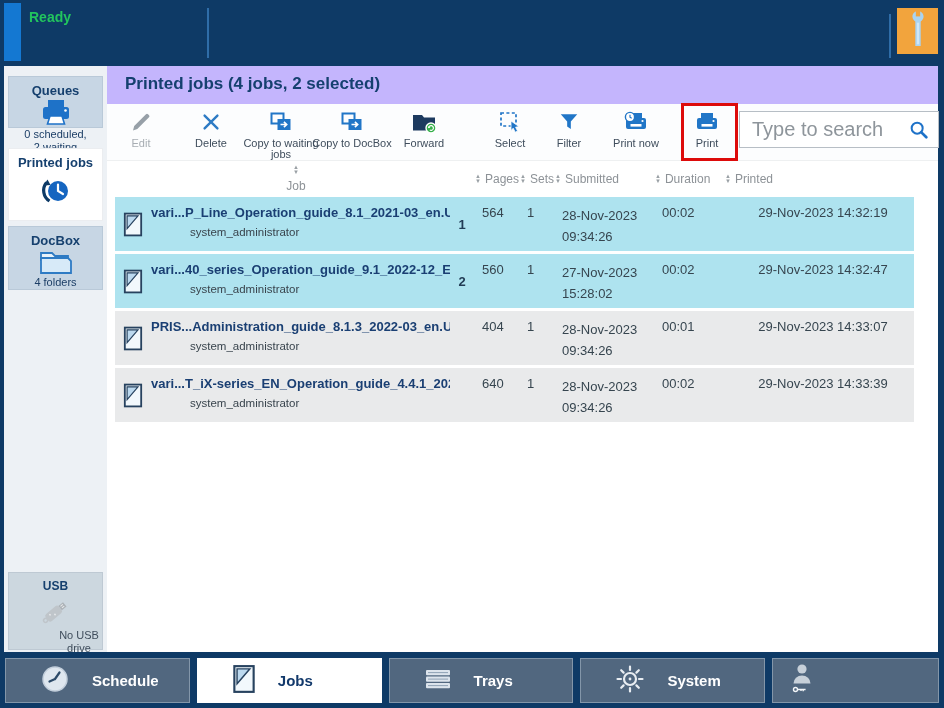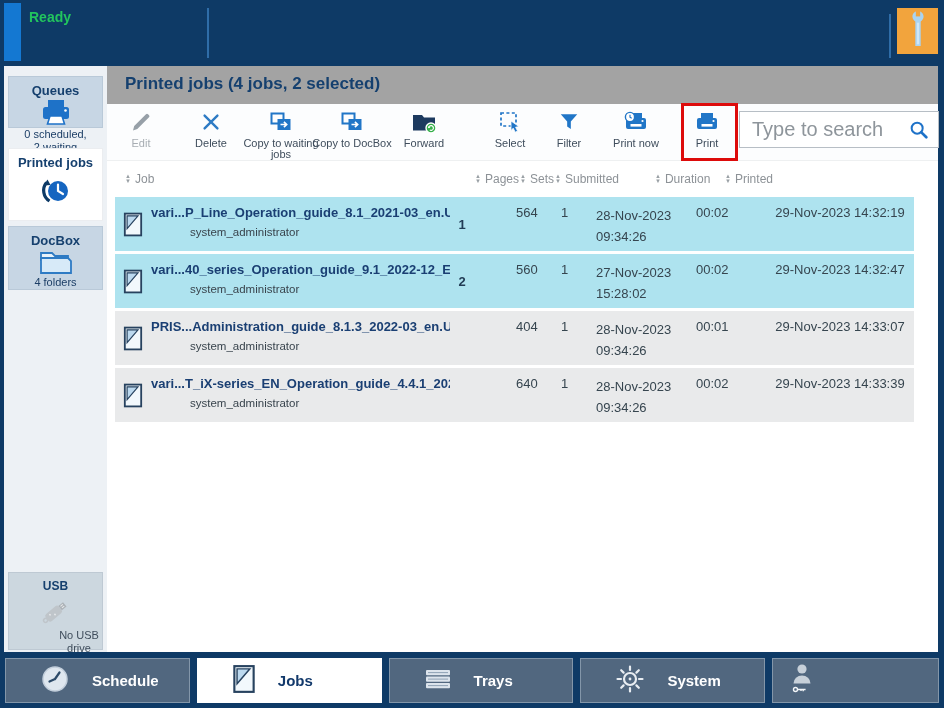--- a/index.html
+++ b/index.html
@@ -22,21 +22,21 @@
   .tile .t-sub { font-size:11px; color:#1c3e66; line-height:13px; }
   .tile-queues { top:10px; height:52px; background:#c7d6e4; }
   .tile-printed { top:82px; height:73px; background:#ffffff; }
   .tile-docbox { top:160px; height:64px; background:#c7d6e4; }
   .tile-usb { bottom:2px; height:78px; background:#ccd7df; }
   .tile-usb .t-sub { color:#3f4d5c;padding-left:47px; }
   .t-icon { display:flex; justify-content:center; margin:1px 0; }
 
   
   .main { position:absolute; left:107px; top:66px; width:831px; height:586px; background:#ffffff; }
-  .titlebar { position:absolute; left:0; top:0; right:0; height:38px; background:#a3a3a3; }
+  .titlebar { position:absolute; left:0; top:0; right:0; height:38px; background:#c4b5fd; }
   .titlebar span { display:block; padding:8px 0 0 18px; font-size:17px; font-weight:bold; color:#15406f; }
 
   .toolbar { position:absolute; left:0; top:38px; right:0; height:57px; background:#fcfdfe; border-bottom:1px solid #eef0f1; }
   .tbtn { position:absolute; top:4px; text-align:center; cursor:pointer; }
   .tbtn .ticon { height:28px; display:flex; align-items:center; justify-content:center; }
   .tbtn .tlabel { font-size:11px; color:#3f4d5c; line-height:11px; margin-top:2px; }
   .tbtn.disabled .tlabel { color:#a7adb3; }
   .b-edit{left:-1px;width:70px;} .b-delete{left:69px;width:70px;} .b-cwj{left:134px;width:80px;}
   .b-cdb{left:197px;width:96px;} .b-fwd{left:282px;width:70px;} .b-select{left:368px;width:70px;}
   .b-filter{left:427px;width:70px;} .b-pnow{left:494px;width:70px;} .b-print{left:565px;width:70px;}
@@ -44,35 +44,35 @@
   .redbox { position:absolute; left:574px; top:37px; width:57px; height:58px; border:3px solid #dd0b0b; z-index:5; pointer-events:none; }
 
   .searchwrap { position:absolute; left:632px; top:7px; width:200px; height:37px; background:#fff; border:1px solid #b7bec5; display:flex; align-items:center; }
   .searchwrap input { flex:1; border:0; outline:none; font-size:20px; padding:0 4px 0 12px; color:#444; min-width:0; font-family:inherit; background:transparent; }
   .searchwrap input::placeholder { color:#8e959b; }
   .searchwrap .mag { padding-right:8px; display:flex; }
 
   
   .thead { position:absolute; left:0; top:95px; right:0; height:36px; display:flex; align-items:center; font-size:12px; color:#8d9297; }
   .hc { display:flex; align-items:center; gap:4px; }
-  .h-job{ width:360px; padding-left:18px; } .h-pages{ width:45px; padding-left:8px;}
+  .h-job{ width:360px; padding-left:18px;flex-direction:column; } .h-pages{ width:45px; padding-left:8px;}
   .h-sets{ width:35px; padding-left:8px;} .h-sub{ width:100px; padding-left:8px;}
   .h-dur{ width:70px; padding-left:8px;} .h-printed{ flex:1; padding-left:8px;}
   .sorter { display:flex; flex-direction:column; line-height:5px; font-size:6px; color:#9aa0a5; }
 
   .rows { position:absolute; left:8px; top:131px; right:24px; }
   .row { display:flex; height:54px; margin-bottom:3px; background:#e9eaeb; }
   .row.sel { background:#aee3ef; }
   .c-icon { width:36px; display:flex; align-items:center; justify-content:center; }
   .c-job { width:299px; padding-top:8px; }
   .c-job .jname { font-size:13px; font-weight:bold; color:#1a3f73; white-space:nowrap; overflow:hidden; }
   .c-job .jowner { font-size:11.5px; color:#39444d; margin-top:6px;margin-left:39px; }
   .c-sel { width:24px; display:flex; align-items:center; justify-content:center; font-size:13px; font-weight:bold; color:#223c55; }
   .cv { padding-top:8px; padding-left:8px; font-size:13px; color:#36454f; }
-  .c-pages{ width:45px;margin-left:34px; } .c-sets{ width:35px; } .c-sub{ width:100px; line-height:21px; }
+  .c-pages{ width:45px; } .c-sets{ width:35px; } .c-sub{ width:100px; line-height:21px; }
   .c-dur{ width:70px; } .c-printed{ flex:1;text-align:center; }
 
   
   .navbar { position:absolute; left:0; bottom:0; width:944px; height:56px; background:#0e3a66; display:flex; align-items:center; gap:7px; padding:0 5px; }
   .tab { flex:1; height:45px; background:#51677f; border:1px solid #8396a9; display:flex; align-items:center; padding-left:34px; gap:22px; color:#fff; font-size:15px; font-weight:bold; cursor:pointer; }
   .tab.active { background:#ffffff; color:#12396b; border-color:#fff; }
   .tab-login { padding-left:16px; }
 </style>
 </head>
 <body>

